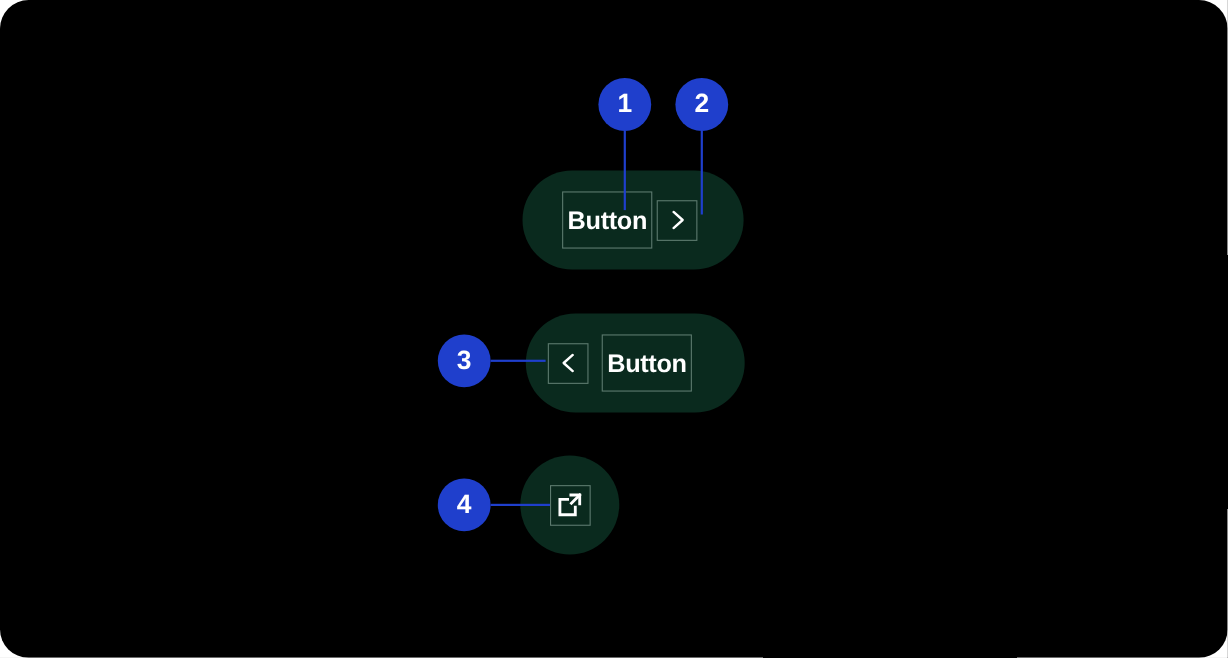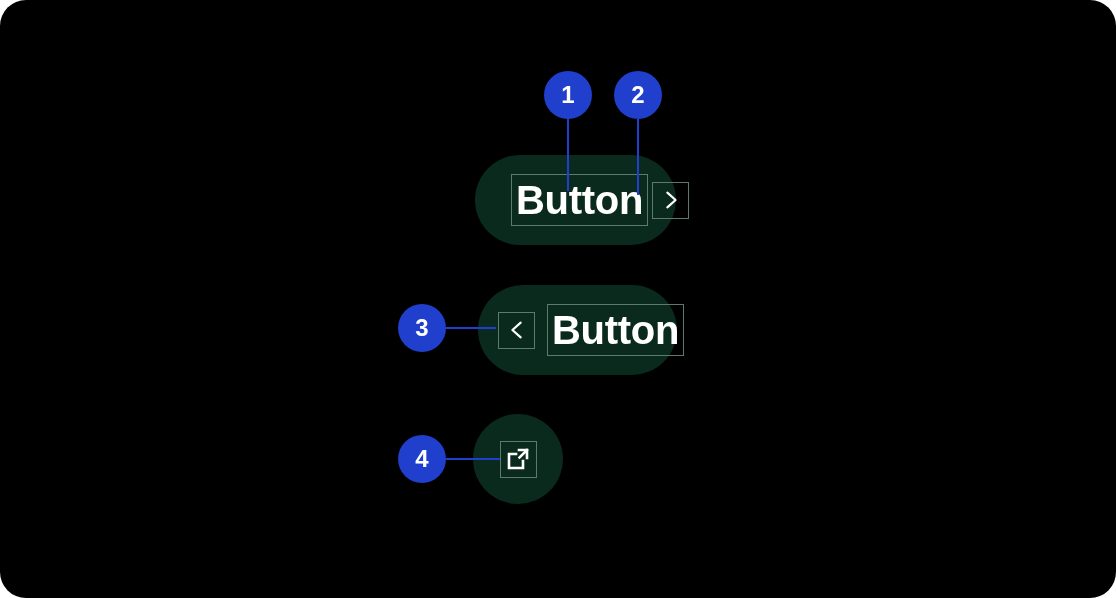--- a/index.html
+++ b/index.html
@@ -58,21 +58,21 @@
     padding: 0 4px;
   }
   .icon-box {
     width: 37px;
     height: 37px;
     flex: 0 0 auto;
   }
 
   .btn-label {
     color: #ffffff;
-    font-size: 40px;
+    font-size: 23px;
     font-weight: bold;
     line-height: 1;
     letter-spacing: -0.3px;
     white-space: nowrap;
   }
 
   .icon-svg { display: block; }
 
   
   .marker {

